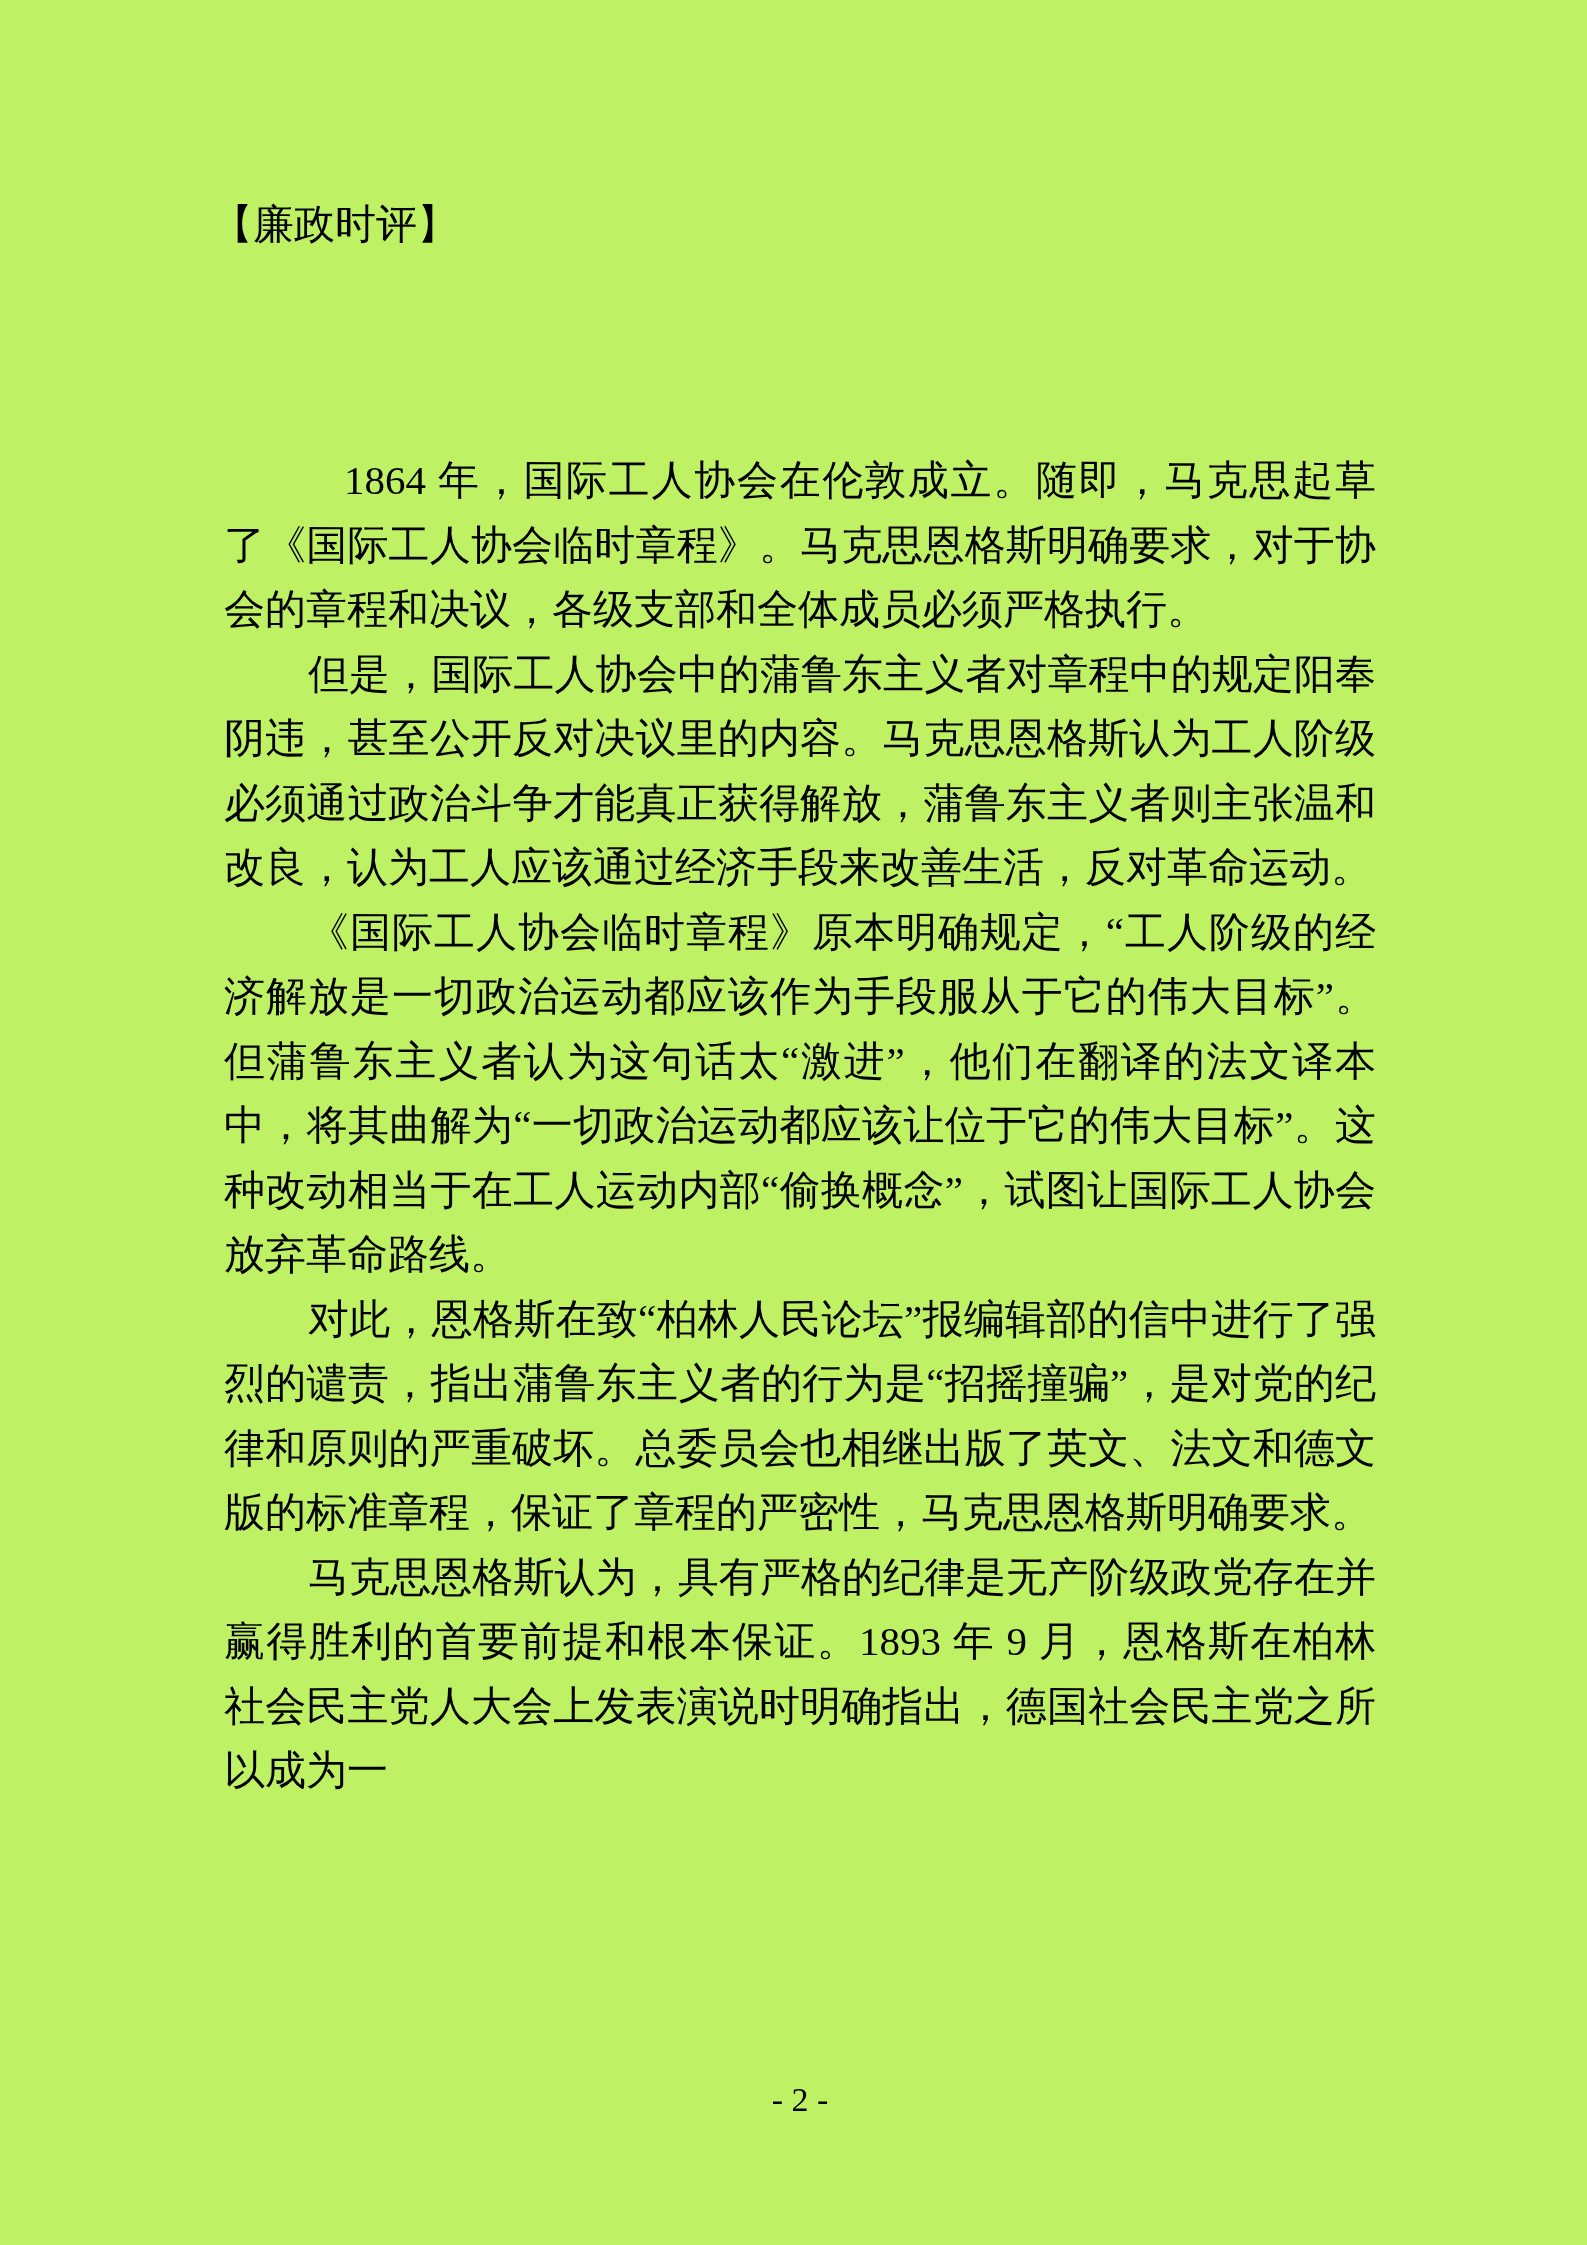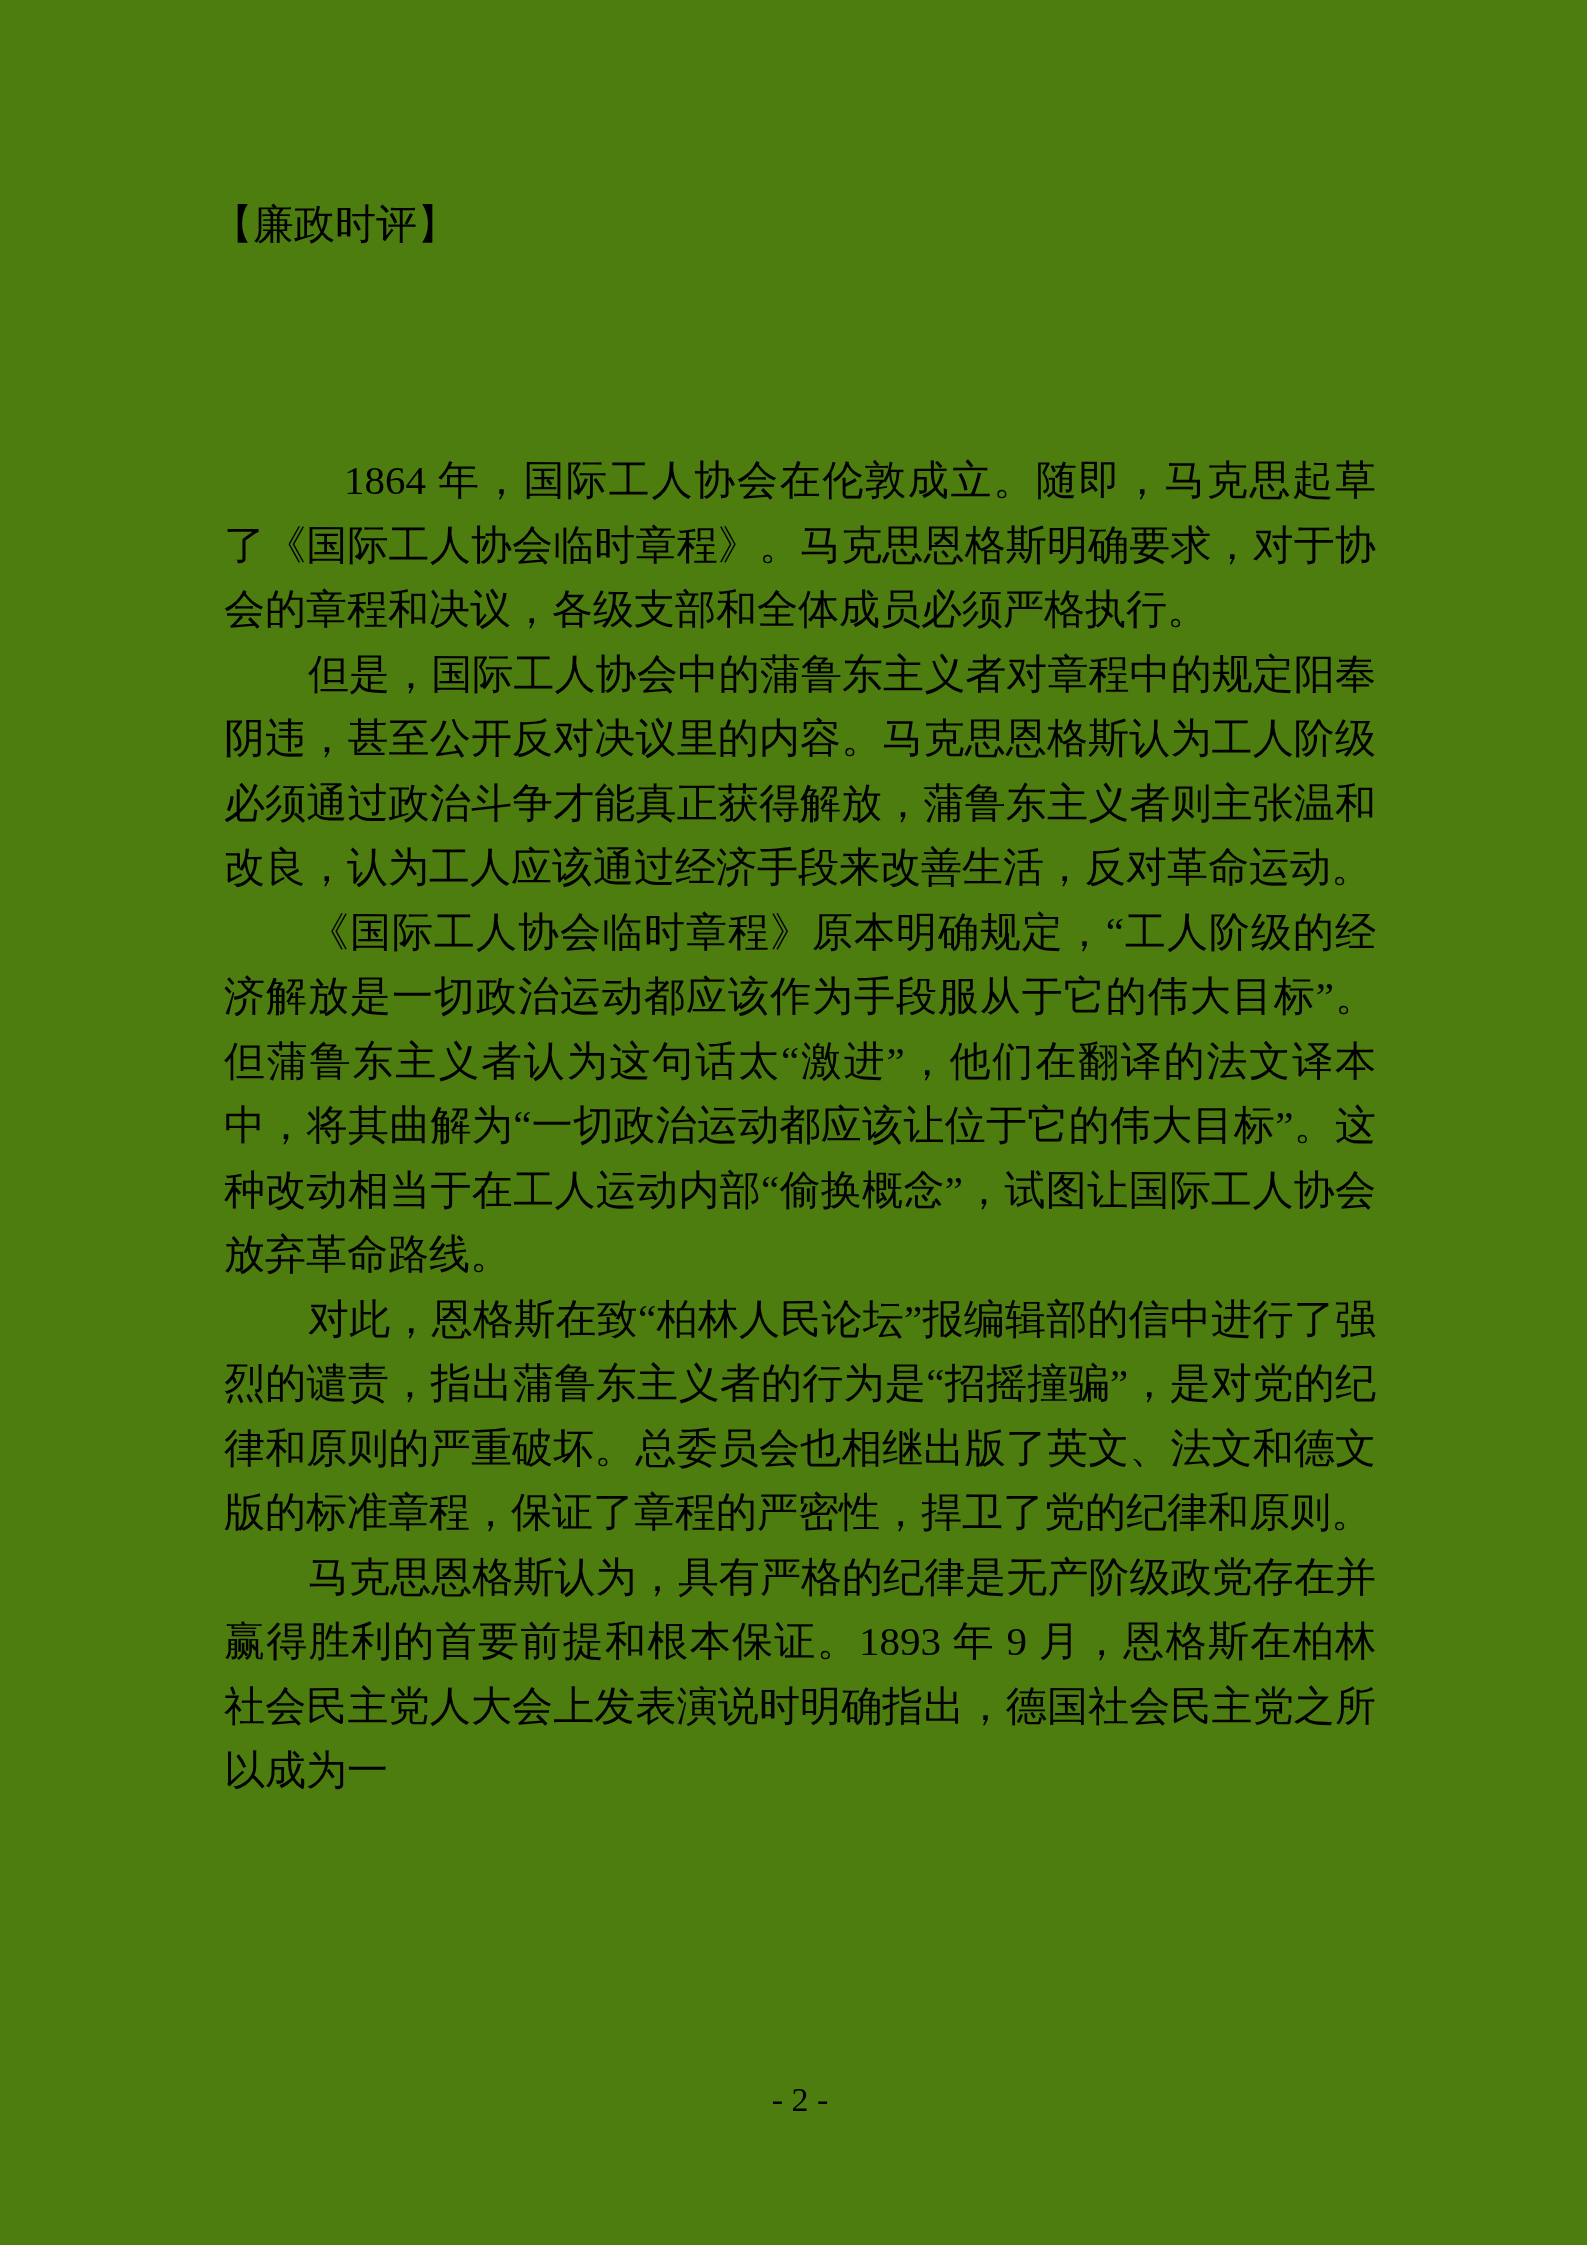--- a/index.html
+++ b/index.html
@@ -5,21 +5,21 @@
   html, body {
     margin: 0;
     padding: 0;
     background: #9a9a9a;
   }
   .page {
     position: relative;
     width: 1587px;
     height: 2245px;
     margin: 0 auto;
-    background: #4d7c0f;
+    background: #bef264;
     color: #000000;
     font-family: "Liberation Serif", "DejaVu Serif", serif;
     overflow: hidden;
   }
   .section-label {
     position: absolute;
     left: 212px;
     top: 200px;
     font-size: 41px;
     line-height: 48px;
@@ -72,19 +72,19 @@
 
 <div class="page">
 
   <div class="section-label">【廉政时评】</div>
 
 
   <div class="body-block">
     <p class="para para-first">1864 年，国际工人协会在伦敦成立。随即，马克思起草了《国际工人协会临时章程》。马克思恩格斯明确要求，对于协会的章程和决议，各级支部和全体成员必须严格执行。</p>
     <p class="para">但是，国际工人协会中的蒲鲁东主义者对章程中的规定阳奉阴违，甚至公开反对决议里的内容。马克思恩格斯认为工人阶级必须通过政治斗争才能真正获得解放，蒲鲁东主义者则主张温和改良，认为工人应该通过经济手段来改善生活，反对革命运动。</p>
     <p class="para">《国际工人协会临时章程》原本明确规定，“工人阶级的经济解放是一切政治运动都应该作为手段服从于它的伟大目标”。但蒲鲁东主义者认为这句话太“激进”，他们在翻译的法文译本中，将其曲解为“一切政治运动都应该让位于它的伟大目标”。这种改动相当于在工人运动内部“偷换概念”，试图让国际工人协会放弃革命路线。</p>
-    <p class="para">对此，恩格斯在致“柏林人民论坛”报编辑部的信中进行了强烈的谴责，指出蒲鲁东主义者的行为是“招摇撞骗”，是对党的纪律和原则的严重破坏。总委员会也相继出版了英文、法文和德文版的标准章程，保证了章程的严密性，捍卫了党的纪律和原则。</p>
+    <p class="para">对此，恩格斯在致“柏林人民论坛”报编辑部的信中进行了强烈的谴责，指出蒲鲁东主义者的行为是“招摇撞骗”，是对党的纪律和原则的严重破坏。总委员会也相继出版了英文、法文和德文版的标准章程，保证了章程的严密性，马克思恩格斯明确要求。</p>
     <p class="para">马克思恩格斯认为，具有严格的纪律是无产阶级政党存在并赢得胜利的首要前提和根本保证。1893 年 9 月，恩格斯在柏林社会民主党人大会上发表演说时明确指出，德国社会民主党之所以成为一</p>
   </div>
 
   <div class="page-number">- 2 -</div>
 
 </div>
 
 </body></html>

